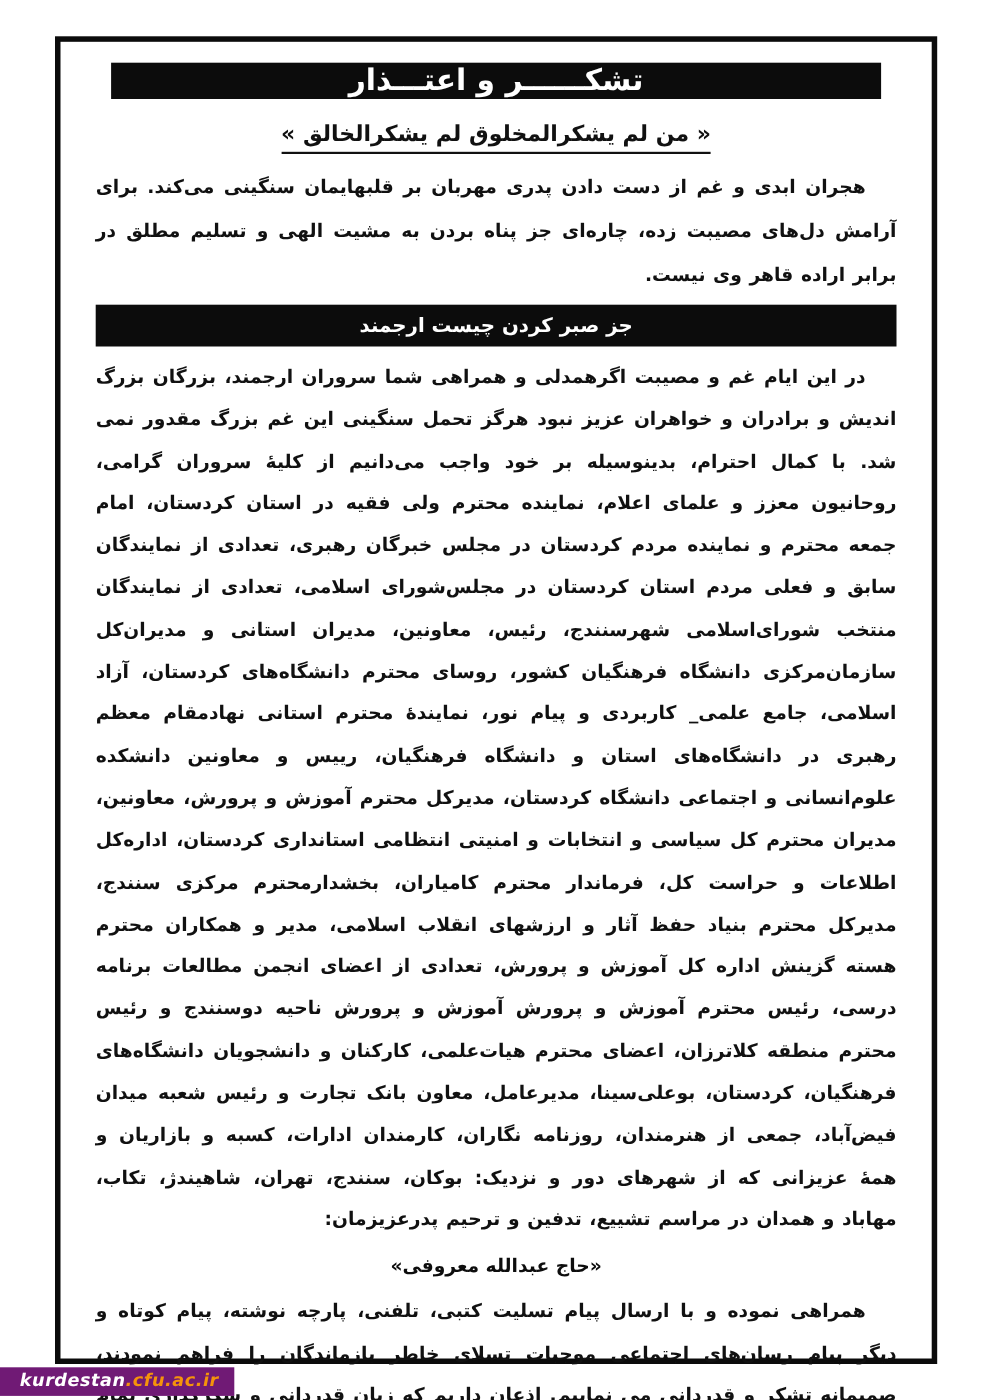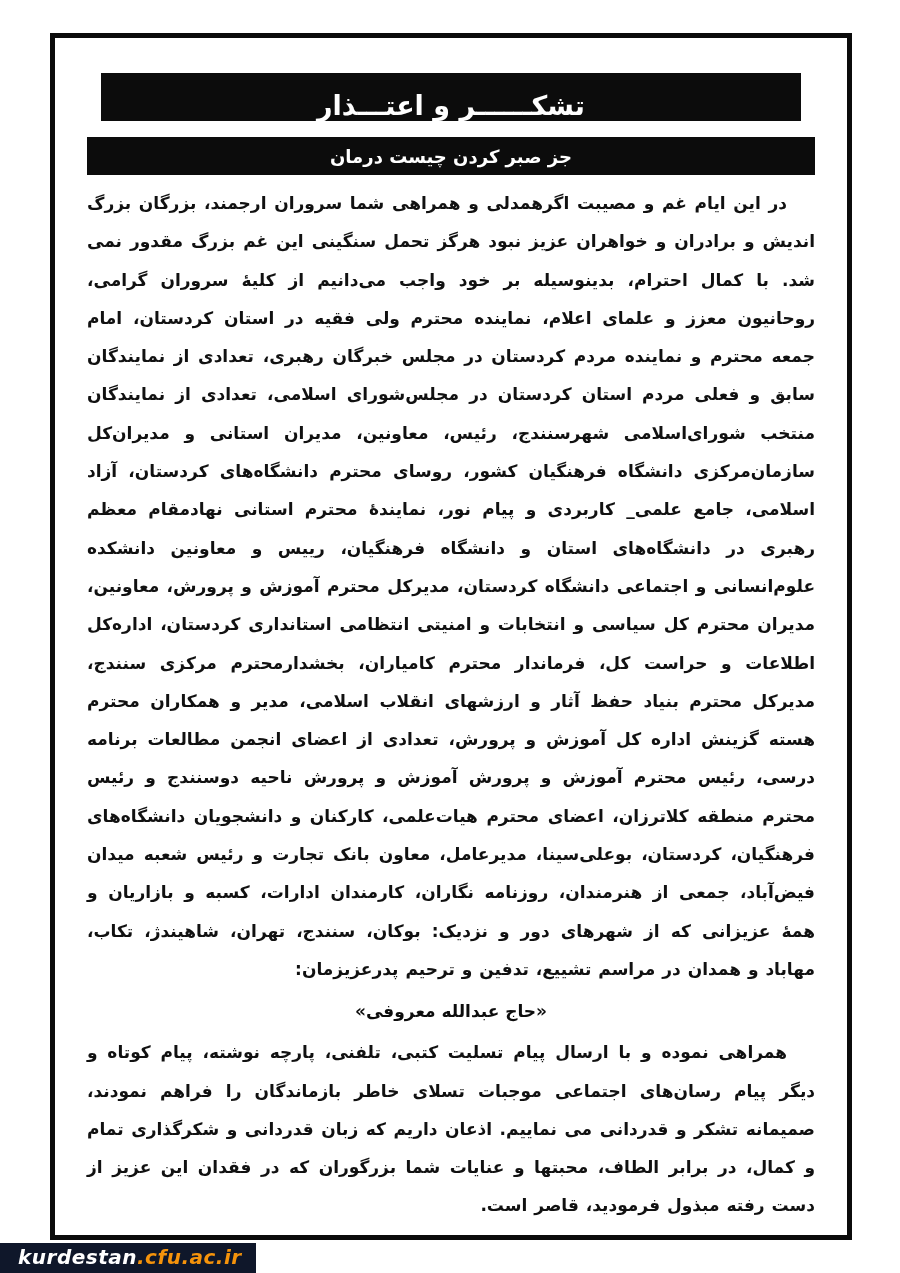--- a/index.html
+++ b/index.html
@@ -27,25 +27,24 @@
   .bar {
     background:#0c0c0c;
     color:#ffffff;
     display:flex;
     align-items:center;
     justify-content:center;
     font-weight:bold;
   }
   .title-bar {
     width:700px;
-    height:48px;
-    margin:16px auto;
+    height:33px;
+    margin:0 auto;
     font-size:27px;
     letter-spacing:1px;
-    align-items:flex-end;
   }
   .subtitle {
     margin-top:19px;
     text-align:center;
     font-size:20px;
     font-weight:bold;
   }
   .subtitle span {
     border-bottom:2px solid #111111;
     padding-bottom:5px;
@@ -79,46 +78,50 @@
     font-weight:bold;
     color:#0d0d0d;
   }
   .closing-para {
     margin-top:12px;
     line-height:38.3px;
   }
   .watermark {
     position:absolute;
     left:0; top:1243px;
-    background:#0f172a;
+    background:#701a75;
     padding:2px 14px 5px 18px;
     direction:ltr;
     font-style:italic;
     font-weight:bold;
-    font-size:20px;
+    font-size:16px;
     color:#ffffff;
     letter-spacing:0.5px;
   }
   .watermark .domain { color:#f5930b; }
 </style>
 </head>
 <body>
 
 <div class="page">
   <div class="frame">
     <div class="content">
 
       <div class="bar title-bar">
         <span>تشکــــــر و اعتـــذار</span>
       </div>
 
+      <div class="subtitle">
+        <span>« من لم یشکرالمخلوق لم یشکرالخالق »</span>
+      </div>
 
+      <p class="para intro-para">هجران ابدی و غم از دست دادن پدری مهربان بر قلبهایمان سنگینی می‌کند. برای آرامش دل‌های مصیبت زده، چاره‌ای جز پناه بردن به مشیت الهی و تسلیم مطلق در برابر اراده قاهر وی نیست.</p>
 
       <div class="bar poem-bar">
-        <span>جز صبر کردن چیست درمان</span>
+        <span>جز صبر کردن چیست ارجمند</span>
       </div>
 
       <p class="para body-para">در این ایام غم و مصیبت اگرهمدلی و همراهی شما سروران ارجمند، بزرگان بزرگ اندیش و برادران و خواهران عزیز نبود هرگز تحمل سنگینی این غم بزرگ مقدور نمی شد. با کمال احترام، بدینوسیله بر خود واجب می‌دانیم از کلیۀ سروران گرامی، روحانیون معزز و علمای اعلام، نماینده محترم ولی فقیه در استان کردستان، امام جمعه محترم و نماینده مردم کردستان در مجلس خبرگان رهبری، تعدادی از نمایندگان سابق و فعلی مردم استان کردستان در مجلس‌شورای اسلامی، تعدادی از نمایندگان منتخب شورای‌اسلامی شهرسنندج، رئیس، معاونین، مدیران استانی و مدیران‌کل سازمان‌مرکزی دانشگاه فرهنگیان کشور، روسای محترم دانشگاه‌های کردستان، آزاد اسلامی، جامع علمی‌_ کاربردی و پیام نور، نمایندۀ محترم استانی نهادمقام معظم رهبری در دانشگاه‌های استان و دانشگاه فرهنگیان، رییس و معاونین دانشکده علوم‌انسانی و اجتماعی دانشگاه کردستان، مدیرکل محترم آموزش و پرورش، معاونین، مدیران محترم کل سیاسی و انتخابات و امنیتی انتظامی استانداری کردستان، اداره‌کل اطلاعات و حراست کل، فرماندار محترم کامیاران، بخشدارمحترم مرکزی سنندج، مدیرکل محترم بنیاد حفظ آثار و ارزشهای انقلاب اسلامی، مدیر و همکاران محترم هسته گزینش اداره کل آموزش و پرورش، تعدادی از اعضای انجمن مطالعات برنامه درسی، رئیس محترم آموزش و پرورش آموزش و پرورش ناحیه دوسنندج و رئیس محترم منطقه کلاترزان، اعضای محترم هیات‌علمی، کارکنان و دانشجویان دانشگاه‌های فرهنگیان، کردستان، بوعلی‌سینا، مدیرعامل، معاون بانک تجارت و رئیس شعبه میدان فیض‌آباد، جمعی از هنرمندان، روزنامه نگاران، کارمندان ادارات، کسبه و بازاریان و همۀ عزیزانی که از شهرهای دور و نزدیک: بوکان، سنندج، تهران، شاهیندژ، تکاب، مهاباد و همدان در مراسم تشییع، تدفین و ترحیم پدرعزیزمان:</p>
 
       <div class="name-line">«حاج عبدالله معروفی»</div>
 
       <p class="para closing-para">همراهی نموده و با ارسال پیام تسلیت کتبی، تلفنی، پارچه نوشته، پیام کوتاه و دیگر پیام رسان‌های اجتماعی موجبات تسلای خاطر بازماندگان را فراهم نمودند، صمیمانه تشکر و قدردانی می نماییم. اذعان داریم که زبان قدردانی و شکرگذاری تمام و کمال، در برابر الطاف، محبتها و عنایات شما بزرگوران که در فقدان این عزیز از دست رفته مبذول فرمودید، قاصر است.</p>
 
     </div>
   </div>

